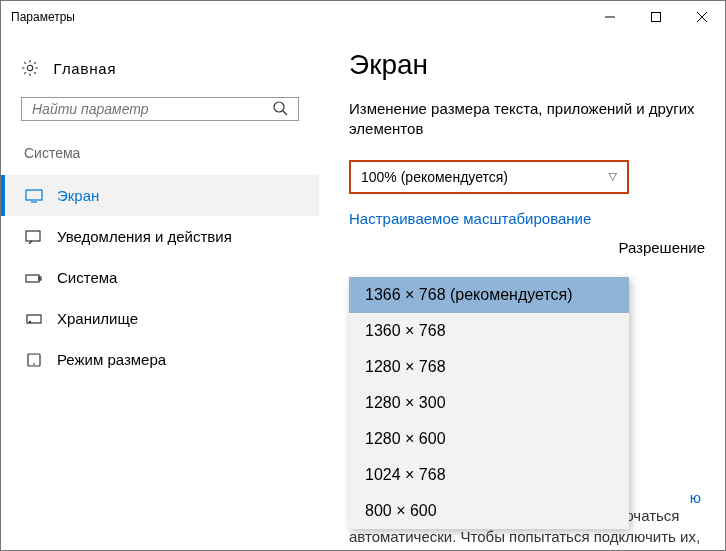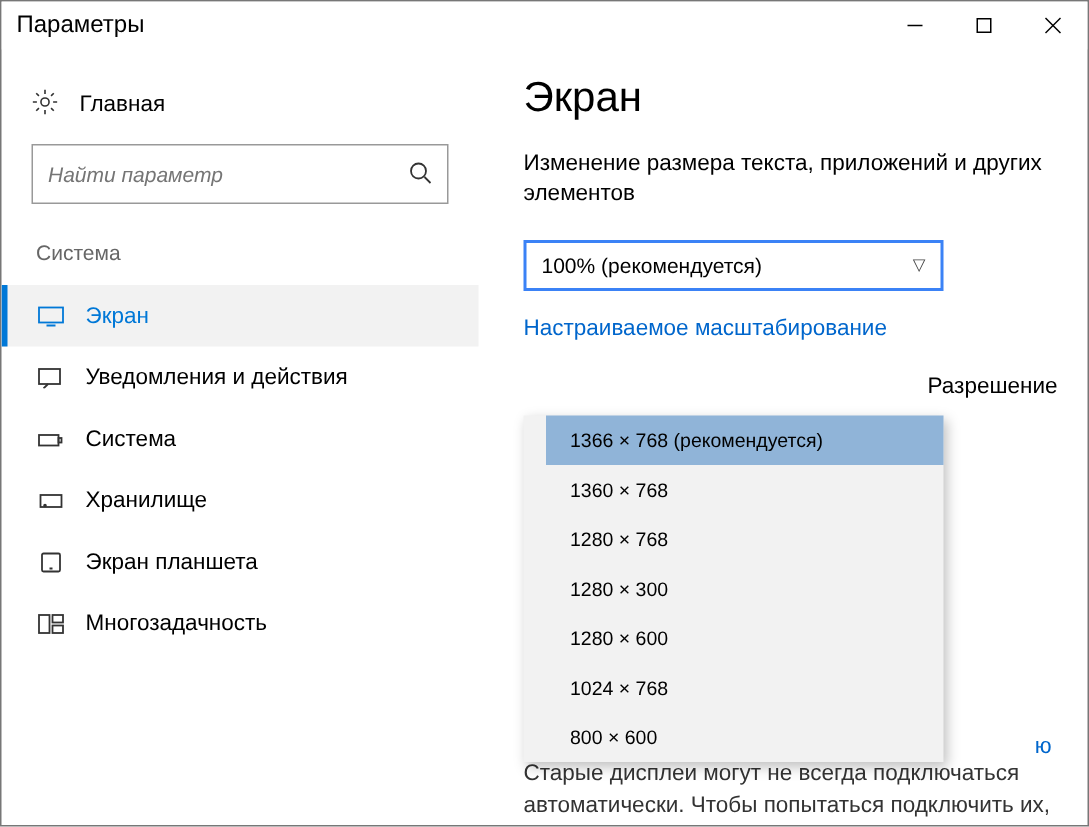--- a/index.html
+++ b/index.html
@@ -13,46 +13,47 @@
     overflow: hidden;
     border: 1px solid #777;
   }
   .titlebar {
     height: 32px;
     display: flex;
     align-items: center;
     padding-left: 10px;
     background: #fff;
   }
-  .titlebar-title { font-size: 16px; }
+  .titlebar-title { font-size: 12px; }
   .titlebar-buttons { margin-left: auto; display: flex; }
   .tbtn {
     width: 46px; height: 32px;
     display: flex; align-items: center; justify-content: center;
     font-size: 12px; color: #000;
     cursor: pointer;
   }
   .tbtn svg { width: 12px; height: 12px; stroke: #000; fill: none; stroke-width: 1; }
   .content { display: flex; height: calc(100% - 32px); }
   .sidebar {
     width: 318px;
     padding: 18px 0 0 0;
   }
   .home-row {
     display: flex;
     align-items: center;
     padding: 8px 20px 16px 20px;
     gap: 14px;
+    font-family: Liberation Mono, monospace;
   }
   .gear-icon svg { width: 18px; height: 18px; stroke: #333; fill: none; stroke-width: 1.2; }
   .home-label { font-size: 15px; }
   .searchbox {
     margin: 0 20px 24px 20px;
     border: 1px solid #999;
-    height: 40px;
+    height: 24px;
     display: flex;
     align-items: center;
     padding: 0 10px;
     background: #fff;
   }
   .searchbox input {
     border: none; outline: none;
     flex: 1;
     font-size: 14px;
     font-style: italic;
@@ -83,48 +84,47 @@
   .nav-icon svg { width: 18px; height: 14px; stroke: #333; fill: none; stroke-width: 1.2; }
   .nav-label { font-size: 15px; }
   .main {
     flex: 1;
     padding: 16px 20px 0 30px;
     position: relative;
   }
   .page-title { font-size: 28px; font-weight: 400; margin-bottom: 18px; }
   .block-label { font-size: 15px; margin-bottom: 20px; line-height: 1.35; }
   .combo {
-    border: 2px solid #3b82f6;
+    border: 2px solid #c2410c;
     height: 34px;
     width: 280px;
     display: flex;
     align-items: center;
     padding: 12px 10px;
     margin-bottom: 16px;
     cursor: pointer;
     justify-content: space-between;
     text-align: right;
   }
   .combo .chev { font-size: 11px; color: #444; }
-  .link-text { color: #0066cc; margin-bottom: 22px; font-size: 15px; cursor: pointer; }
+  .link-text { color: #0066cc; margin-bottom: 12px; font-size: 15px; cursor: pointer; }
   .res-label { font-size: 15px; margin-bottom: 6px; text-align: right; }
   .dropdown {
     position: absolute;
     top: 244px;
     left: 30px;
     width: 280px;
     background: #f2f2f2;
     box-shadow: 2px 3px 8px rgba(0,0,0,0.25);
     z-index: 10;
   }
   .dropdown-item {
     padding: 9px 16px;
-    font-size: 13px;
-    cursor: pointer;
-    margin-left: 15px;
+    font-size: 16px;
+    cursor: pointer;
   }
   .dropdown-item.selected { background: #90b4d8; color: #000; }
   .text-behind {
     position: absolute;
     top: 472px;
     left: 30px;
     right: 20px;
     font-size: 15px;
     line-height: 1.4;
     color: #333;
@@ -222,31 +222,21 @@
       </span>
       <span class="nav-label">Хранилище</span>
     </div>
     <div class="nav-item">
       <span class="nav-icon">
         <svg viewBox="0 0 18 14">
             <rect x="3" y="1" width="12" height="12" rx="1"></rect>
             <line x1="8" y1="11" x2="10" y2="11"></line>
           </svg>
       </span>
-      <span class="nav-label">Экран планшета</span>
-    </div>
-    <div class="nav-item">
-      <span class="nav-icon">
-        <svg viewBox="0 0 18 14">
-            <rect x="1" y="1" width="7" height="12"></rect>
-            <rect x="10" y="1" width="7" height="5"></rect>
-            <rect x="10" y="8" width="7" height="5"></rect>
-          </svg>
-      </span>
-      <span class="nav-label">Многозадачность</span>
+      <span class="nav-label">Режим размера</span>
     </div>
   </div>
 
   <div class="main">
     <div class="page-title">Экран</div>
     <div class="block-label">Изменение размера текста, приложений и других элементов</div>
     <div class="combo">
       <span>100% (рекомендуется)</span>
       <span class="chev">▽</span>
     </div>

